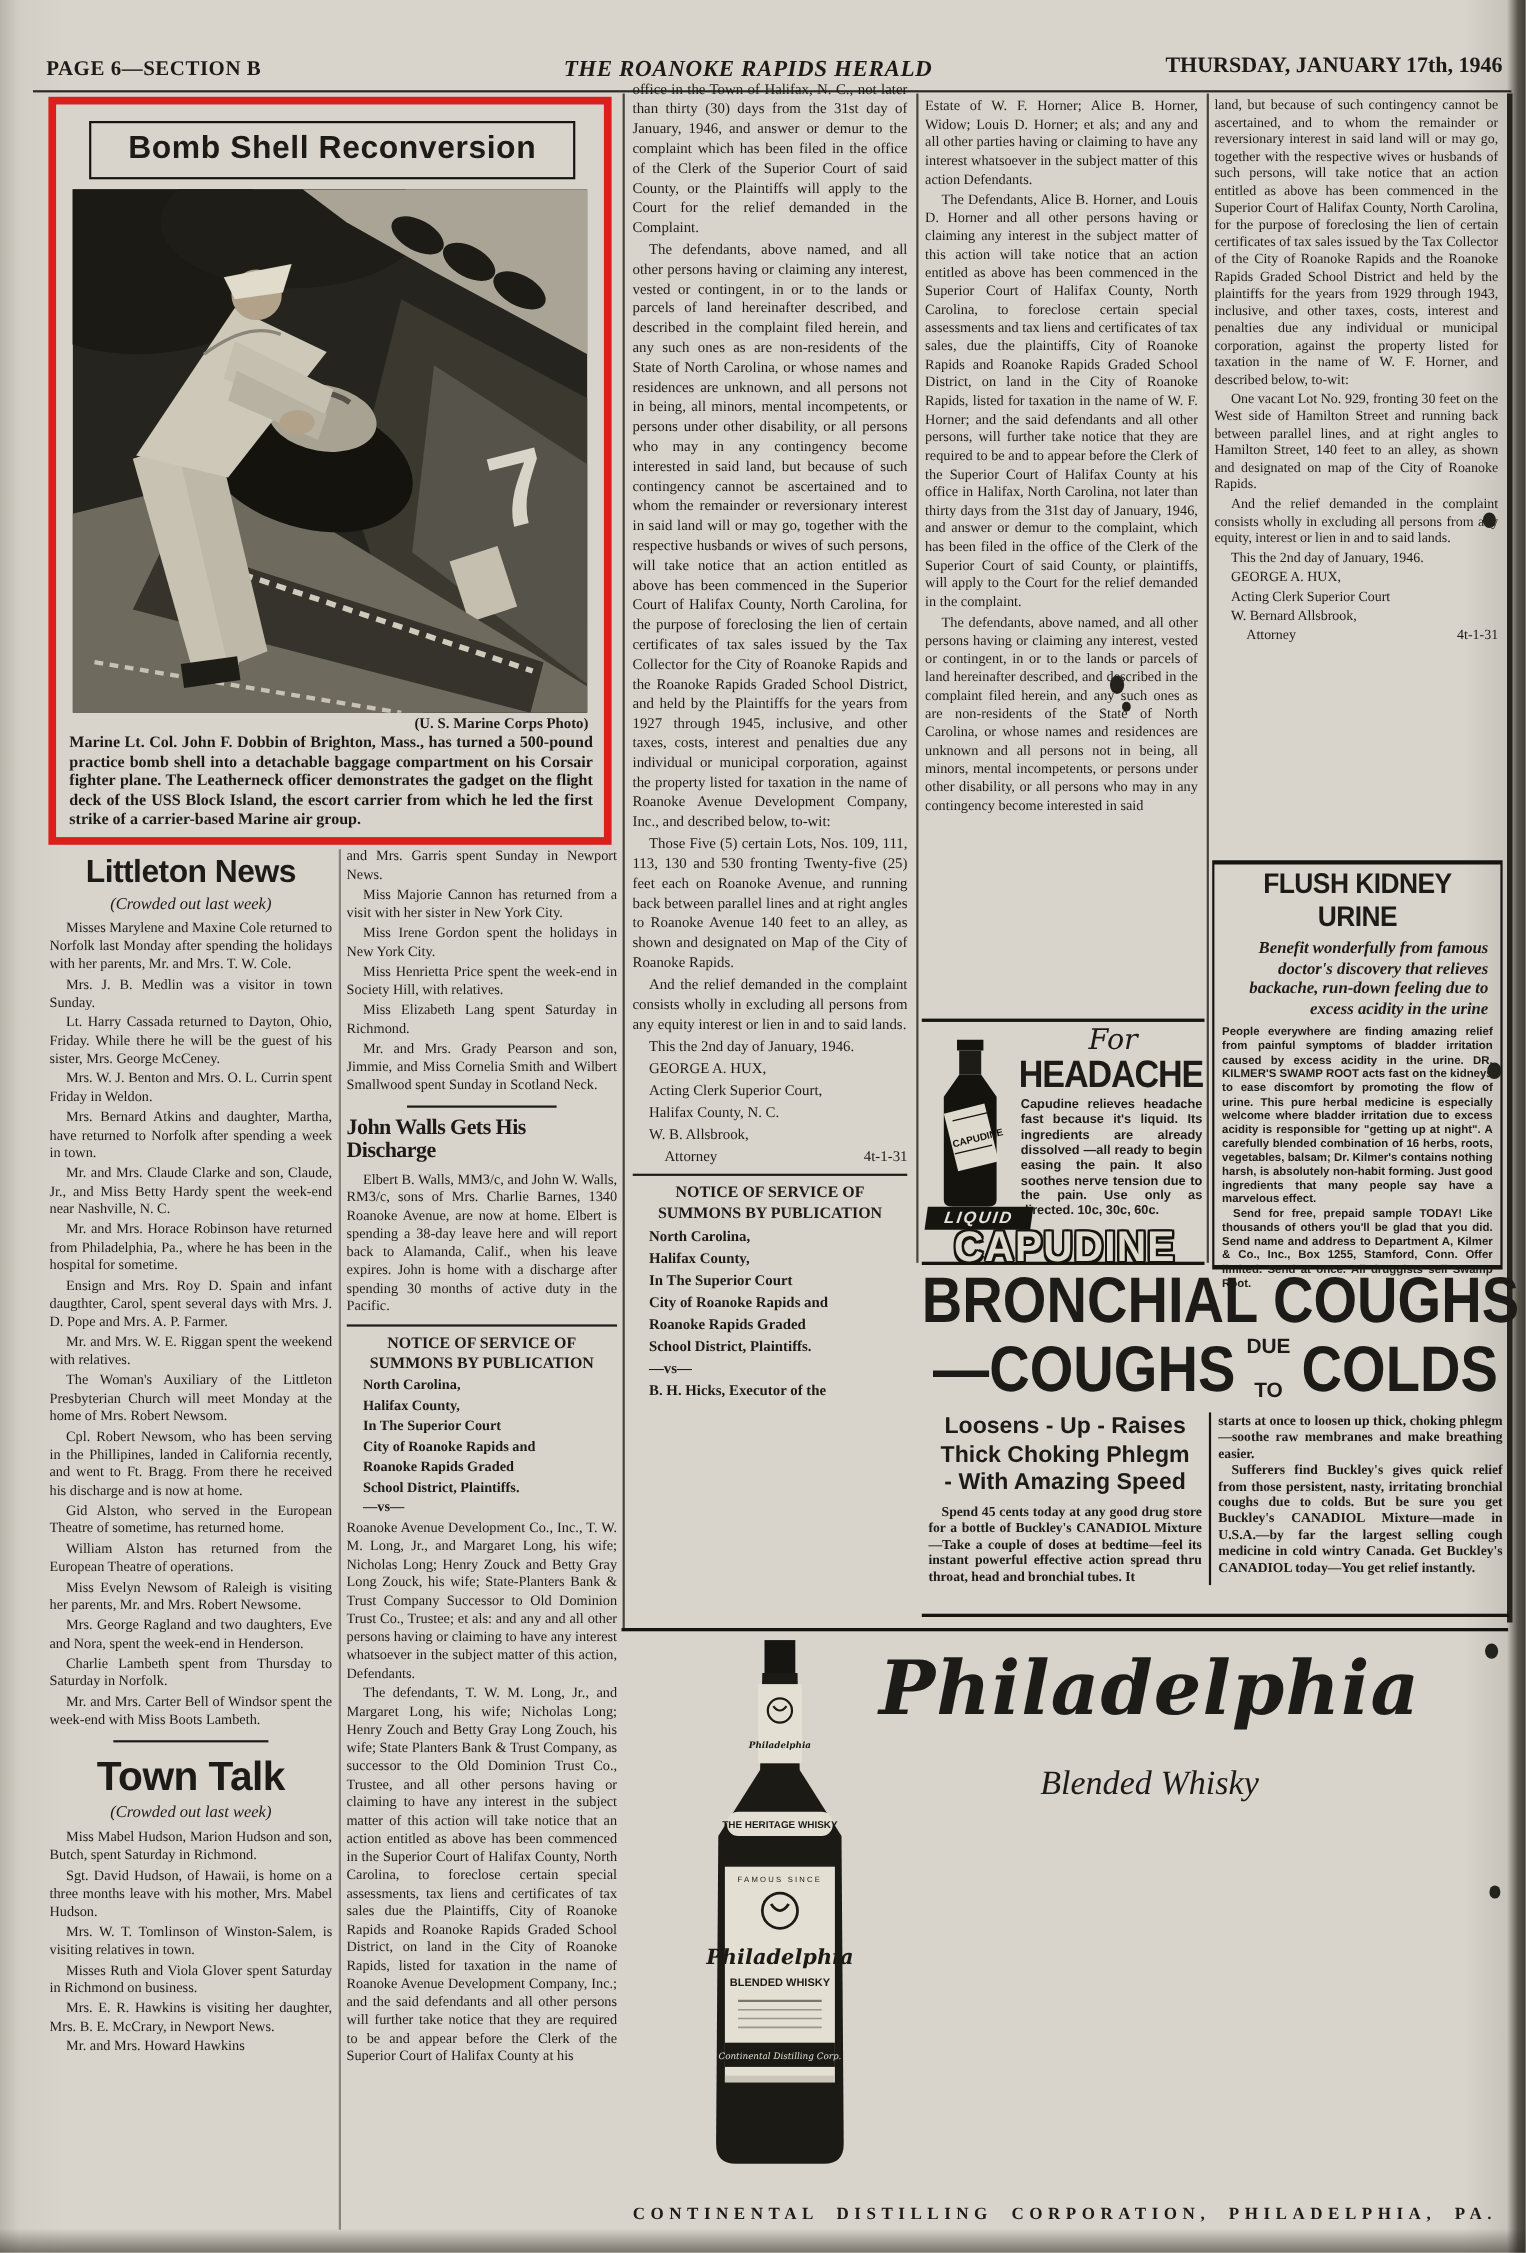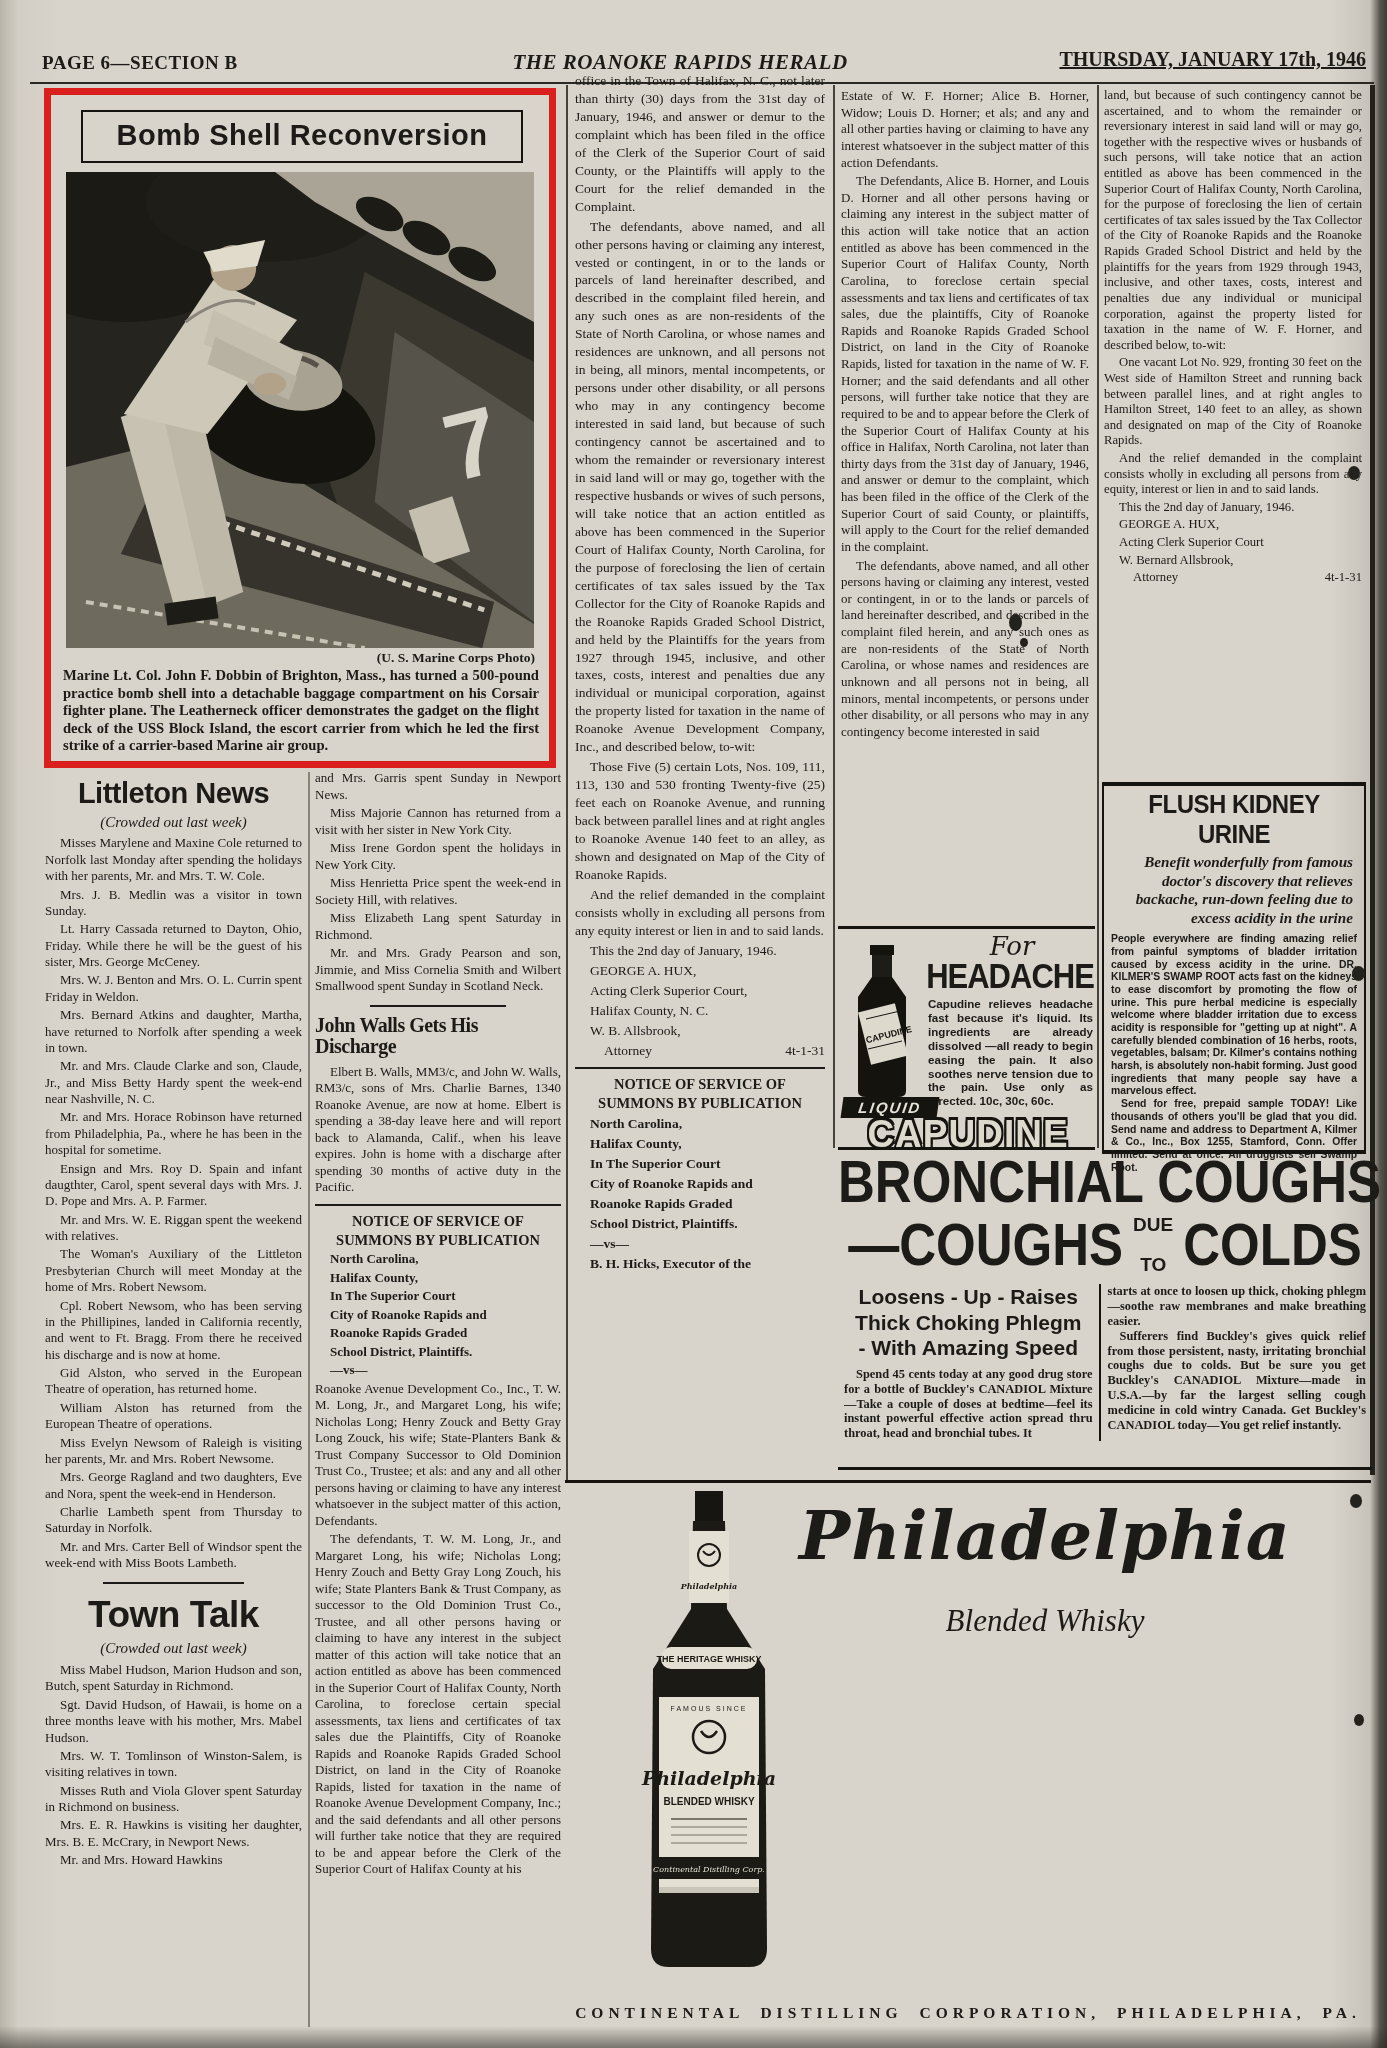--- a/index.html
+++ b/index.html
@@ -6,21 +6,21 @@
   #page{position:relative;width:1387px;height:2048px;overflow:hidden;
         background:linear-gradient(90deg,#b9b5ab 0,#d2cec5 18px,#d8d4cb 60px,#d8d4cb 1330px,#c7c3ba 1370px,#57544c 1380px,#3f3d36 1387px),#d8d4cb;
         font-family:"Liberation Serif",serif;color:#1c1b17;}
   #page::after{content:"";position:absolute;left:0;right:0;bottom:0;height:22px;
         background:linear-gradient(180deg,rgba(40,38,32,0) 0,rgba(40,38,32,.55) 100%);pointer-events:none;}
   .abs{position:absolute;}
 
   
   .hdr-left{left:42px;top:52px;font-family:"Liberation Serif",serif;font-weight:bold;font-size:19px;letter-spacing:.5px;}
   .hdr-center{left:400px;top:50px;width:560px;text-align:center;font-style:italic;font-weight:bold;font-size:21px;letter-spacing:.5px;}
-  .hdr-right{left:980px;top:48px;width:386px;text-align:right;font-weight:bold;font-size:20px;text-decoration:underline;}
+  .hdr-right{left:980px;top:48px;width:386px;text-align:right;font-weight:bold;font-size:20px;}
   .hdr-rule{left:30px;top:82px;width:1344px;height:2px;background:#2a2822;}
 
   
   .bomb-box{left:44px;top:88px;width:512px;height:680px;border:7px solid #da201d;background:#d8d4cb;box-sizing:border-box;}
   .bomb-headline-box{margin:15px 26px 9px 30px;border:2px solid #15140f;padding:7px 4px 9px 4px;text-align:center;}
   .bomb-headline{font-family:"Liberation Sans",sans-serif;font-weight:bold;font-size:29px;letter-spacing:.5px;}
   .bomb-photo{display:block;margin:2px auto 0 auto;width:468px;height:476px;}
   .bomb-credit{text-align:right;padding-right:14px;font-weight:bold;font-size:13.5px;margin-top:2px;}
   .bomb-caption{padding:1px 10px 0 12px;font-weight:bold;font-size:14.6px;line-height:1.2;text-align:justify;}
 
@@ -160,21 +160,21 @@
         <p>Mrs. J. B. Medlin was a visitor in town Sunday.</p>
         <p>Lt. Harry Cassada returned to Dayton, Ohio, Friday. While there he will be the guest of his sister, Mrs. George McCeney.</p>
         <p>Mrs. W. J. Benton and Mrs. O. L. Currin spent Friday in Weldon.</p>
         <p>Mrs. Bernard Atkins and daughter, Martha, have returned to Norfolk after spending a week in town.</p>
         <p>Mr. and Mrs. Claude Clarke and son, Claude, Jr., and Miss Betty Hardy spent the week-end near Nashville, N. C.</p>
         <p>Mr. and Mrs. Horace Robinson have returned from Philadelphia, Pa., where he has been in the hospital for sometime.</p>
         <p>Ensign and Mrs. Roy D. Spain and infant daugthter, Carol, spent several days with Mrs. J. D. Pope and Mrs. A. P. Farmer.</p>
         <p>Mr. and Mrs. W. E. Riggan spent the weekend with relatives.</p>
         <p>The Woman's Auxiliary of the Littleton Presbyterian Church will meet Monday at the home of Mrs. Robert Newsom.</p>
         <p>Cpl. Robert Newsom, who has been serving in the Phillipines, landed in California recently, and went to Ft. Bragg. From there he received his discharge and is now at home.</p>
-        <p>Gid Alston, who served in the European Theatre of operation, has returned home.</p>
+        <p>Gid Alston, who served in the European Theatre of sometime, has returned home.</p>
         <p>William Alston has returned from the European Theatre of operations.</p>
         <p>Miss Evelyn Newsom of Raleigh is visiting her parents, Mr. and Mrs. Robert Newsome.</p>
         <p>Mrs. George Ragland and two daughters, Eve and Nora, spent the week-end in Henderson.</p>
         <p>Charlie Lambeth spent from Thursday to Saturday in Norfolk.</p>
         <p>Mr. and Mrs. Carter Bell of Windsor spent the week-end with Miss Boots Lambeth.</p>
       </div>
     <div class="section-rule"></div>
     <div class="section-head" style="font-size:37px;">Town Talk</div>
     <div class="section-sub">(Crowded out last week)</div>
     <div>

